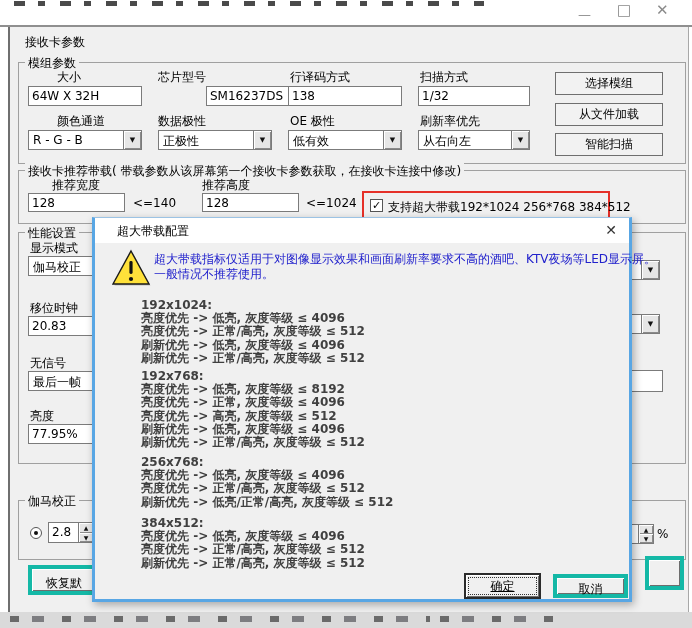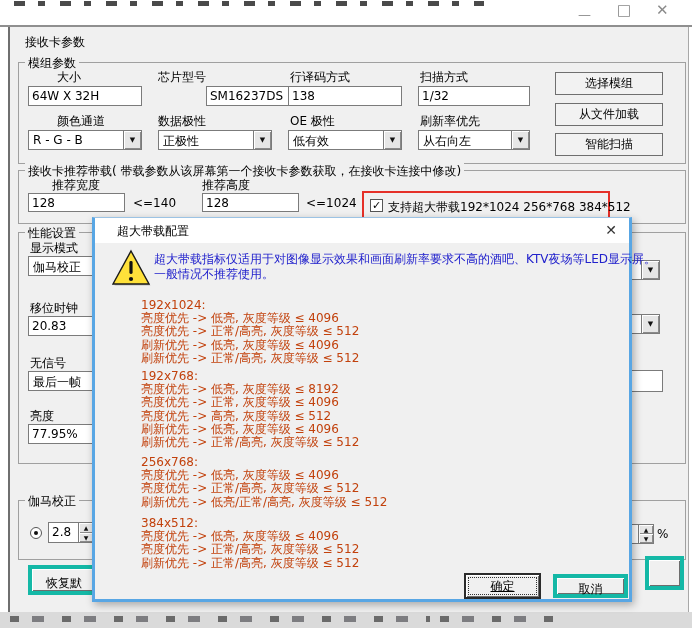--- a/index.html
+++ b/index.html
@@ -32,21 +32,21 @@
   .spin-val{position:absolute;left:3px;top:2px;}
   .spin-btns{position:absolute;right:0;top:0;bottom:0;width:14px;border-left:1px solid #7b7b7b;}
   .spin-btns div{height:50%;background:#e6e6e6;font-size:6px;line-height:9px;text-align:center;box-shadow:inset 1px 1px 0 #fff,inset -1px -1px 0 #8a8a8a;color:#111;}
   .redbox{border:2px solid #e53028;}
   
   .modal{background:#f0f0f0;border:3px solid #58a6e4;border-top:1px solid #9cc3e4;box-shadow:2px 3px 8px rgba(0,0,0,.3);z-index:10;box-sizing:border-box;}
   .modal-title{position:absolute;left:0;top:0;right:0;height:25px;background:#fff;}
   .modal-title-text{position:absolute;left:22px;top:5px;}
   .modal-close{position:absolute;right:12px;top:4px;font-size:14px;color:#333;cursor:default;}
   .warn-text{color:#2121cc;line-height:15px;white-space:nowrap;}
-  .sec{line-height:13.2px;white-space:nowrap;color:#c2410c;}
+  .sec{line-height:13.2px;white-space:nowrap;color:#404040;font-weight:bold;}
   .sec div{white-space:nowrap;}
   .bottomstrip{background:#dadada;}
   .bottommarks{height:6px;background:repeating-linear-gradient(90deg,#3a3a3a 0 9px,transparent 9px 22px,#55555a 22px 34px,transparent 34px 52px);opacity:.7;}
 </style>
 </head>
 <body>
 
 <div id="screen">
 
   <div class="abs clipstrip" style="left:14px;top:1px;width:470px;"></div>

